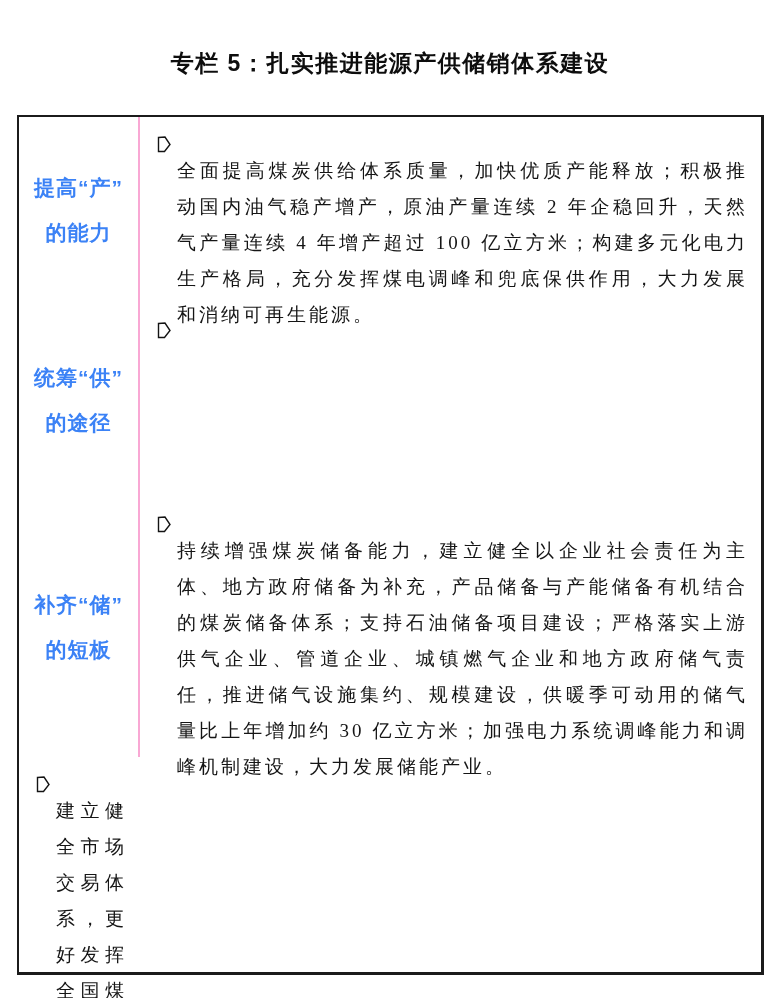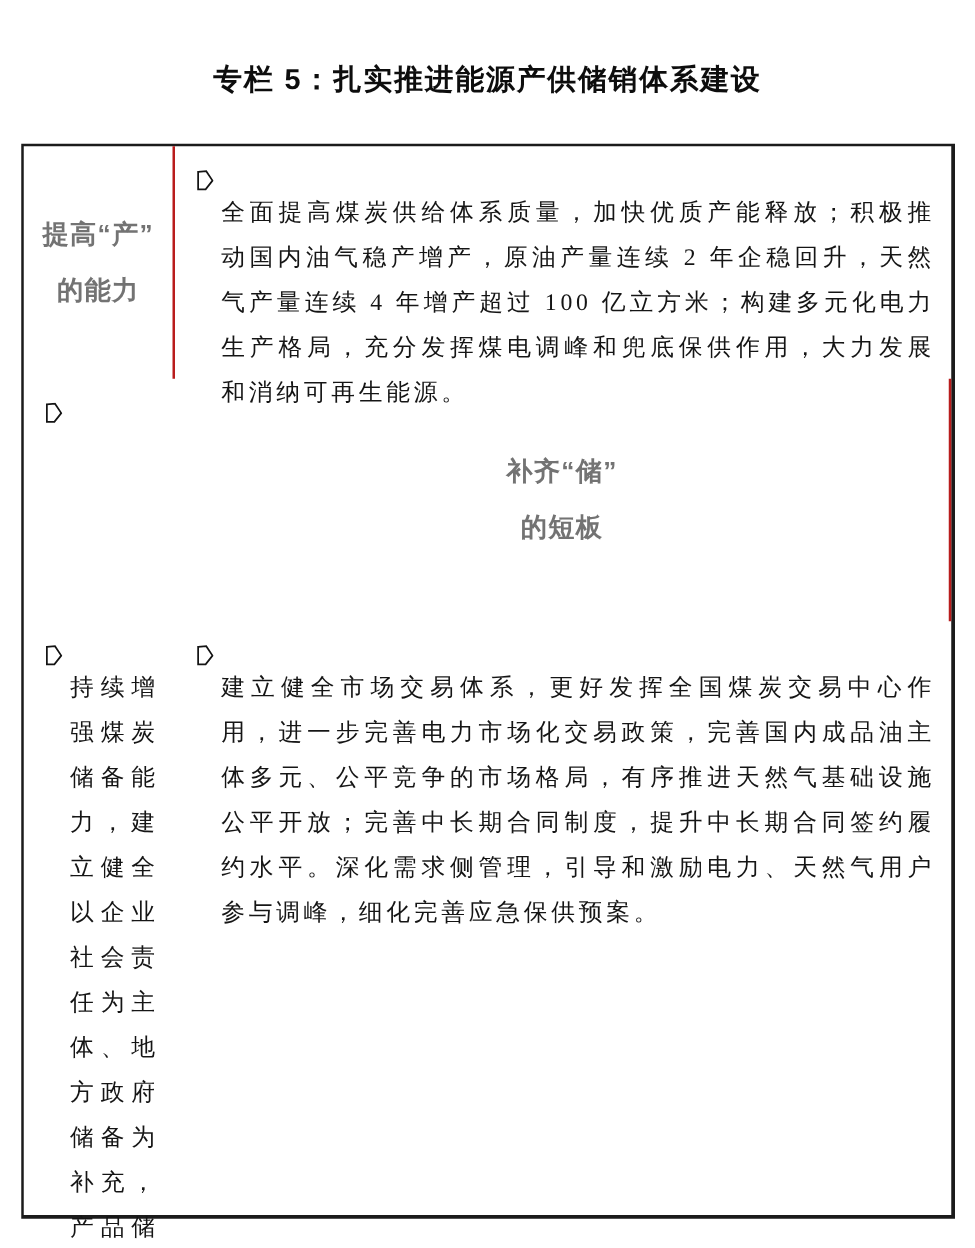--- a/index.html
+++ b/index.html
@@ -38,32 +38,32 @@
     border: 2px solid #1b1b1b;
     border-right-width: 3px;
     border-bottom-width: 3px;
     display: grid;
     grid-template-columns: 121px 1fr;
     grid-template-rows: 186px 194px 260px 1fr;
     background: #ffffff;
   }
   .label-cell {
     box-sizing: border-box;
-    border-right: 2px solid #b91c1c;
+    border-right: 2px solid #f9a8d4;
     display: flex;
     flex-direction: column;
     align-items: center;
     justify-content: center;
     font-family: "Liberation Sans", "DejaVu Sans", sans-serif;
     font-weight: 700;
     font-size: 21px;
     line-height: 34px;
     letter-spacing: 1px;
     text-align: center;
-    color: #737373;
+    color: #3b82f6;
     gap: 11px;
   }
   .content-cell {
     box-sizing: border-box;
     padding: 9px 13px 0 15px;
     display: flex;
     align-items: flex-start;
     flex-direction: column;
   }
   .bullet {
@@ -97,20 +97,24 @@
     </div>
     <div class="content-cell row-1">
       <span class="bullet">
         <svg width="14" height="17" viewBox="0 0 14 17">
             <polygon points="1.5,1.5 8,1 13,8.5 7.5,15.5 1.5,15.5" fill="none" stroke="#141414" stroke-width="1.4"></polygon>
           </svg>
       </span>
       <p class="cell-text">全面提高煤炭供给体系质量，加快优质产能释放；积极推动国内油气稳产增产，原油产量连续 2 年企稳回升，天然气产量连续 4 年增产超过 100 亿立方米；构建多元化电力生产格局，充分发挥煤电调峰和兜底保供作用，大力发展和消纳可再生能源。</p>
     </div>
 
+    <div class="label-cell row-2">
+      <span>统筹“供”</span>
+      <span>的途径</span>
+    </div>
     <div class="content-cell row-2">
       <span class="bullet">
         <svg width="14" height="17" viewBox="0 0 14 17">
             <polygon points="1.5,1.5 8,1 13,8.5 7.5,15.5 1.5,15.5" fill="none" stroke="#141414" stroke-width="1.4"></polygon>
           </svg>
       </span>
     </div>
 
     <div class="label-cell row-3">
       <span>补齐“储”</span>

